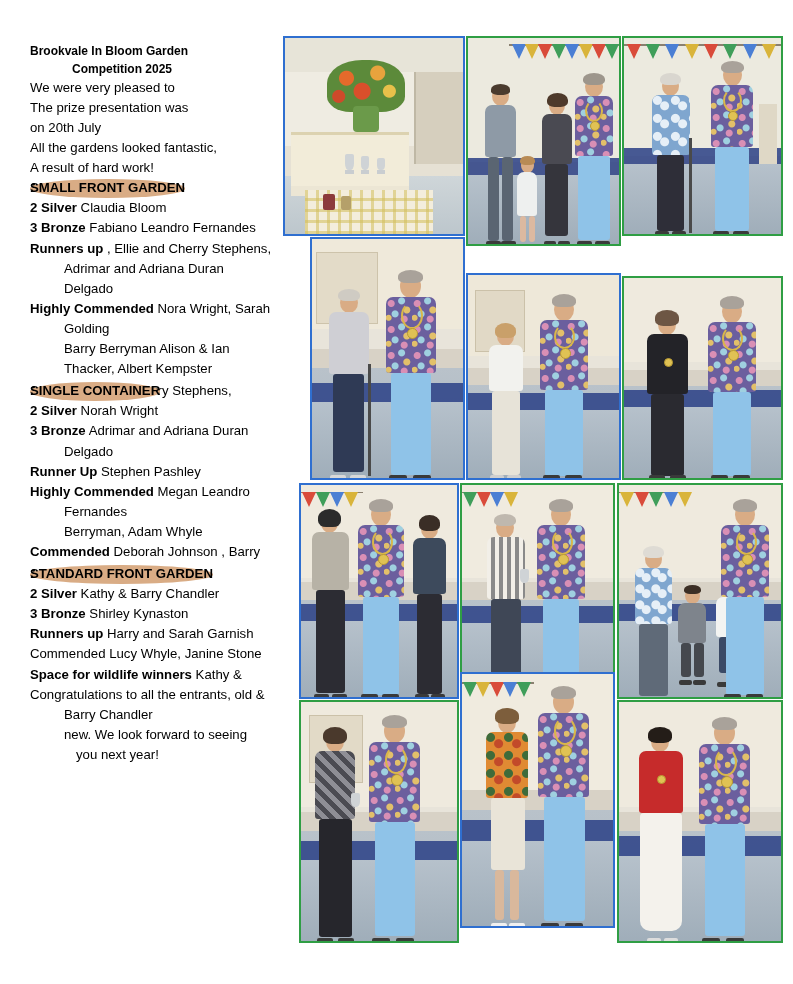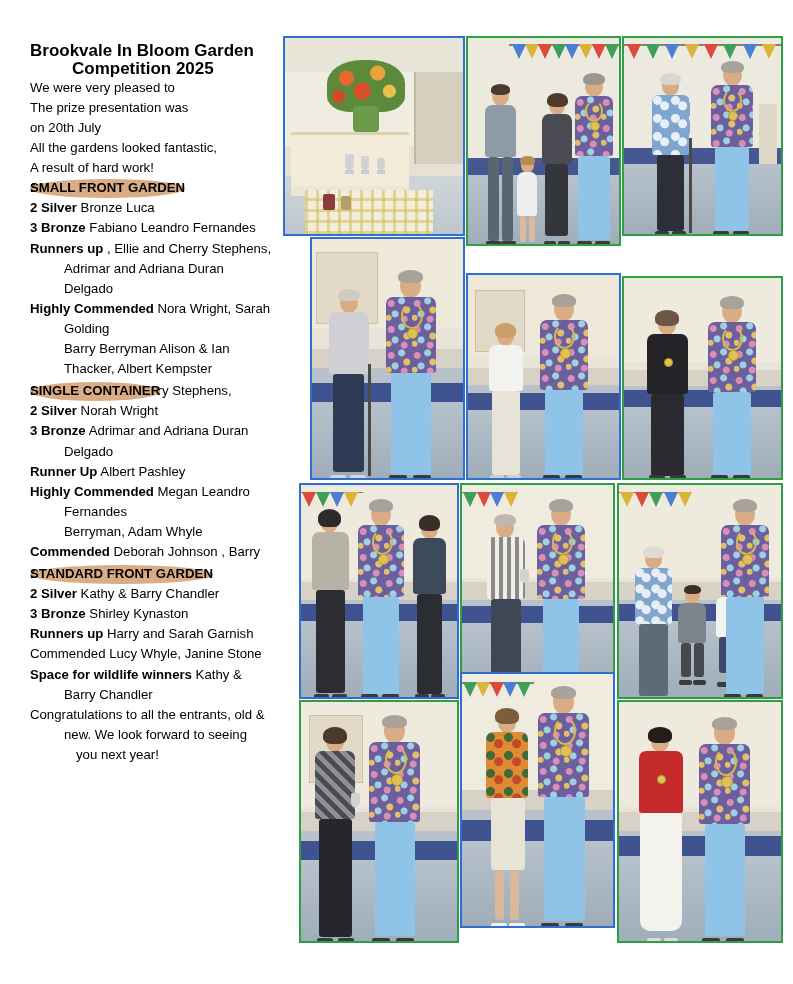--- a/index.html
+++ b/index.html
@@ -28,21 +28,21 @@
     color: #000000;
     margin: 0 0 1.5px 0;
     text-indent: 0;
   }
   .ln.ind1 { padding-left: 34px; }
   .ln.ind2 { padding-left: 46px; }
   .ln.head { font-weight: bold; }
   .ln .lead { font-weight: bold; }
   .title-line {
     font-weight: bold;
-    font-size: 17px;
+    font-size: 12px;
     line-height: 18.4px;
   }
   .title-line.second { padding-left: 42px; }
   .gap { height: 2px; }
 
   
   .photo {
     position: absolute;
     overflow: hidden;
     background: #c9d3da;
@@ -196,57 +196,57 @@
 
     <div class="ln">We were very pleased to</div>
     <div class="ln">The prize presentation was</div>
     <div class="ln">on 20th July</div>
     <div class="ln">All the gardens looked fantastic,</div>
     <div class="ln">A result of hard work!</div>
 
     <div class="ln head">SMALL FRONT GARDEN</div>
 
     <div class="ln"><span class="lead">1 Gold</span><span> Becky Sanders</span></div>
-    <div class="ln"><span class="lead">2 Silver</span><span> Bronze Luca</span></div>
+    <div class="ln"><span class="lead">2 Silver</span><span> Claudia Bloom</span></div>
     <div class="ln"><span class="lead">3 Bronze</span><span> Fabiano  Leandro Fernandes</span></div>
     <div class="ln"><span class="lead">Runners up</span><span> , Ellie and Cherry Stephens,</span></div>
     <div class="ln ind1">Adrimar  and Adriana Duran</div>
     <div class="ln ind1">Delgado</div>
     <div class="ln"><span class="lead">Highly Commended</span><span> Nora Wright, Sarah</span></div>
     <div class="ln ind1">Golding</div>
     <div class="ln ind1">Barry Berryman Alison &amp; Ian</div>
     <div class="ln ind1">Thacker, Albert Kempster</div>
 
     <div class="gap"></div>
 
     <div class="ln head">SINGLE CONTAINER</div>
 
     <div class="ln"><span class="lead">1 Gold</span><span> Ellie and Cherry Stephens,</span></div>
     <div class="ln"><span class="lead">2 Silver</span><span> Norah Wright</span></div>
     <div class="ln"><span class="lead">3 Bronze</span><span> Adrimar  and Adriana Duran</span></div>
     <div class="ln ind1">Delgado</div>
-    <div class="ln"><span class="lead">Runner Up</span><span> Albert Pashley</span></div>
+    <div class="ln"><span class="lead">Runner Up</span><span> Stephen Pashley</span></div>
     <div class="ln"><span class="lead">Highly Commended</span><span> Megan Leandro</span></div>
     <div class="ln ind1">Fernandes</div>
     <div class="ln ind1">Berryman, Adam Whyle</div>
     <div class="ln"><span class="lead">Commended</span><span>  Deborah Johnson , Barry</span></div>
 
     <div class="gap"></div>
 
     <div class="ln head">STANDARD FRONT GARDEN</div>
 
     <div class="ln"><span class="lead">1 Gold</span><span> Natasha McGowan</span></div>
     <div class="ln"><span class="lead">2 Silver</span><span> Kathy &amp; Barry Chandler</span></div>
     <div class="ln"><span class="lead">3 Bronze</span><span> Shirley Kynaston</span></div>
     <div class="ln"><span class="lead">Runners up</span><span> Harry and Sarah Garnish</span></div>
     <div class="ln">Commended Lucy Whyle, Janine Stone</div>
     <div class="ln"><span class="lead">Space for wildlife winners</span><span>  Kathy &amp;</span></div>
+    <div class="ln">Congratulations to all the entrants, old &amp;</div>
+
     <div class="ln ind1">Barry Chandler</div>
-
-    <div class="ln">Congratulations to all the entrants, old &amp;</div>
     <div class="ln ind1">new. We look forward to seeing</div>
     <div class="ln ind2">you next year!</div>
   </div>
 
   <div class="photo blue" style="left:283px; top:36px; width:182px; height:200px;">
     <div class="scene wallhigh" style="background:linear-gradient(to bottom,#efece2 0%,#efece2 55%,#e6e1d4 55%,#e6e1d4 70%,#cfd6d9 70%,#bcc6cc 100%);"></div>
 
     <div style="position:absolute;left:0;top:0;width:100%;height:18%;background:#e7e4d8;"></div>
     <div style="position:absolute;left:72%;top:18%;width:28%;height:46%;background:#d6cfbe;border-left:2px solid #bfb8a5;"></div>
 

